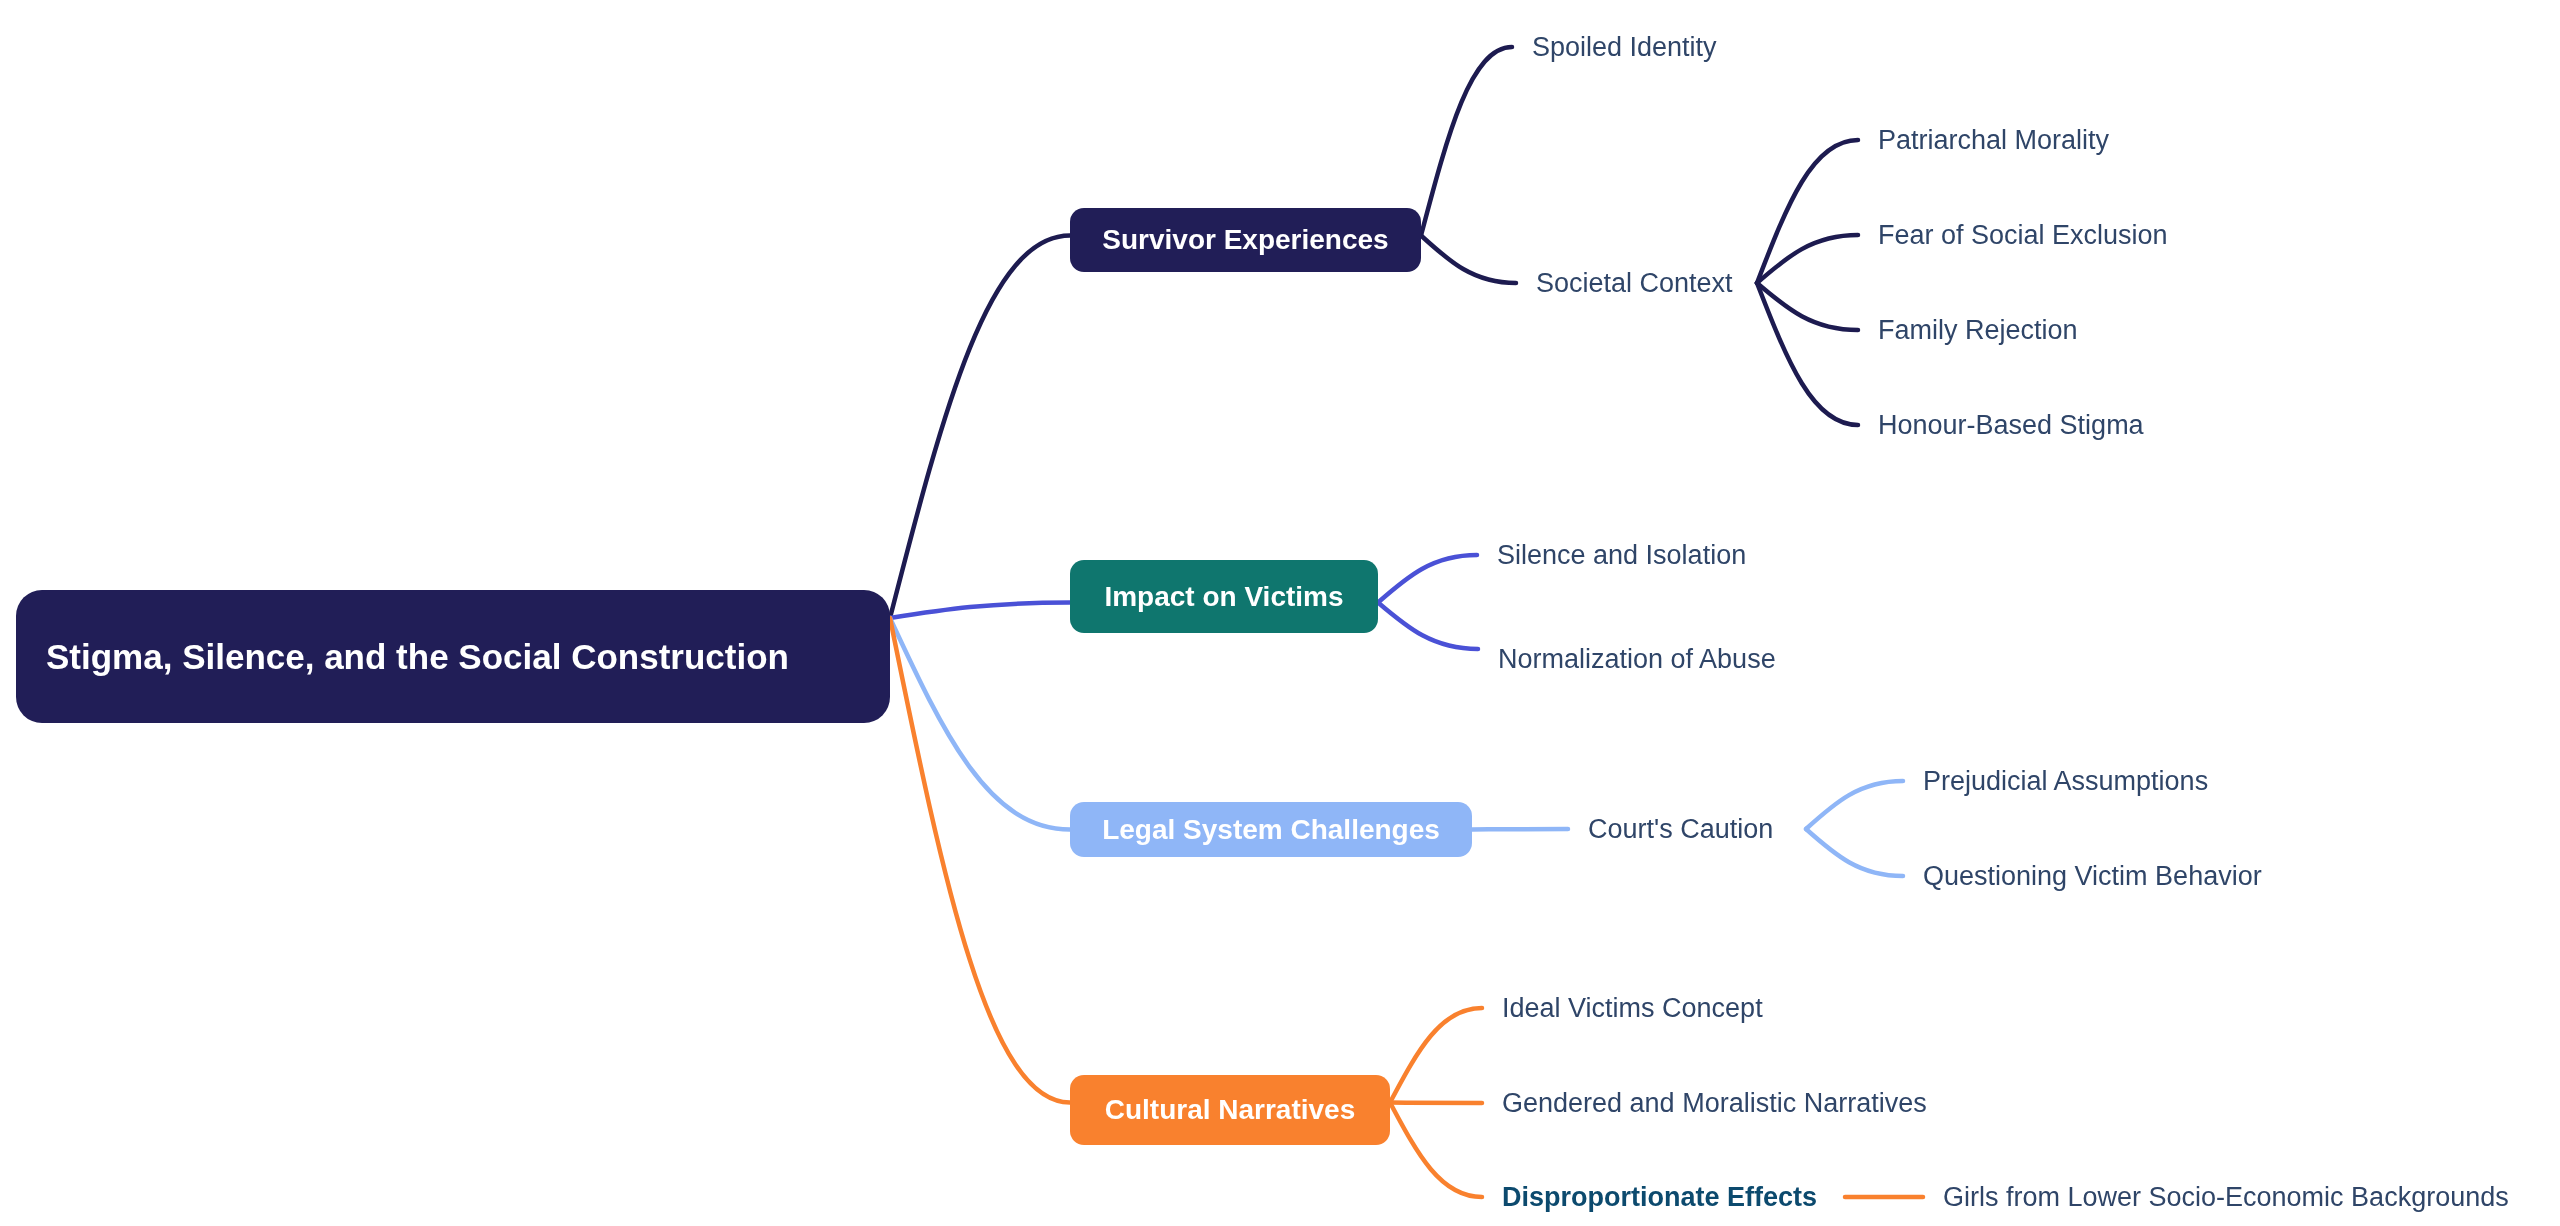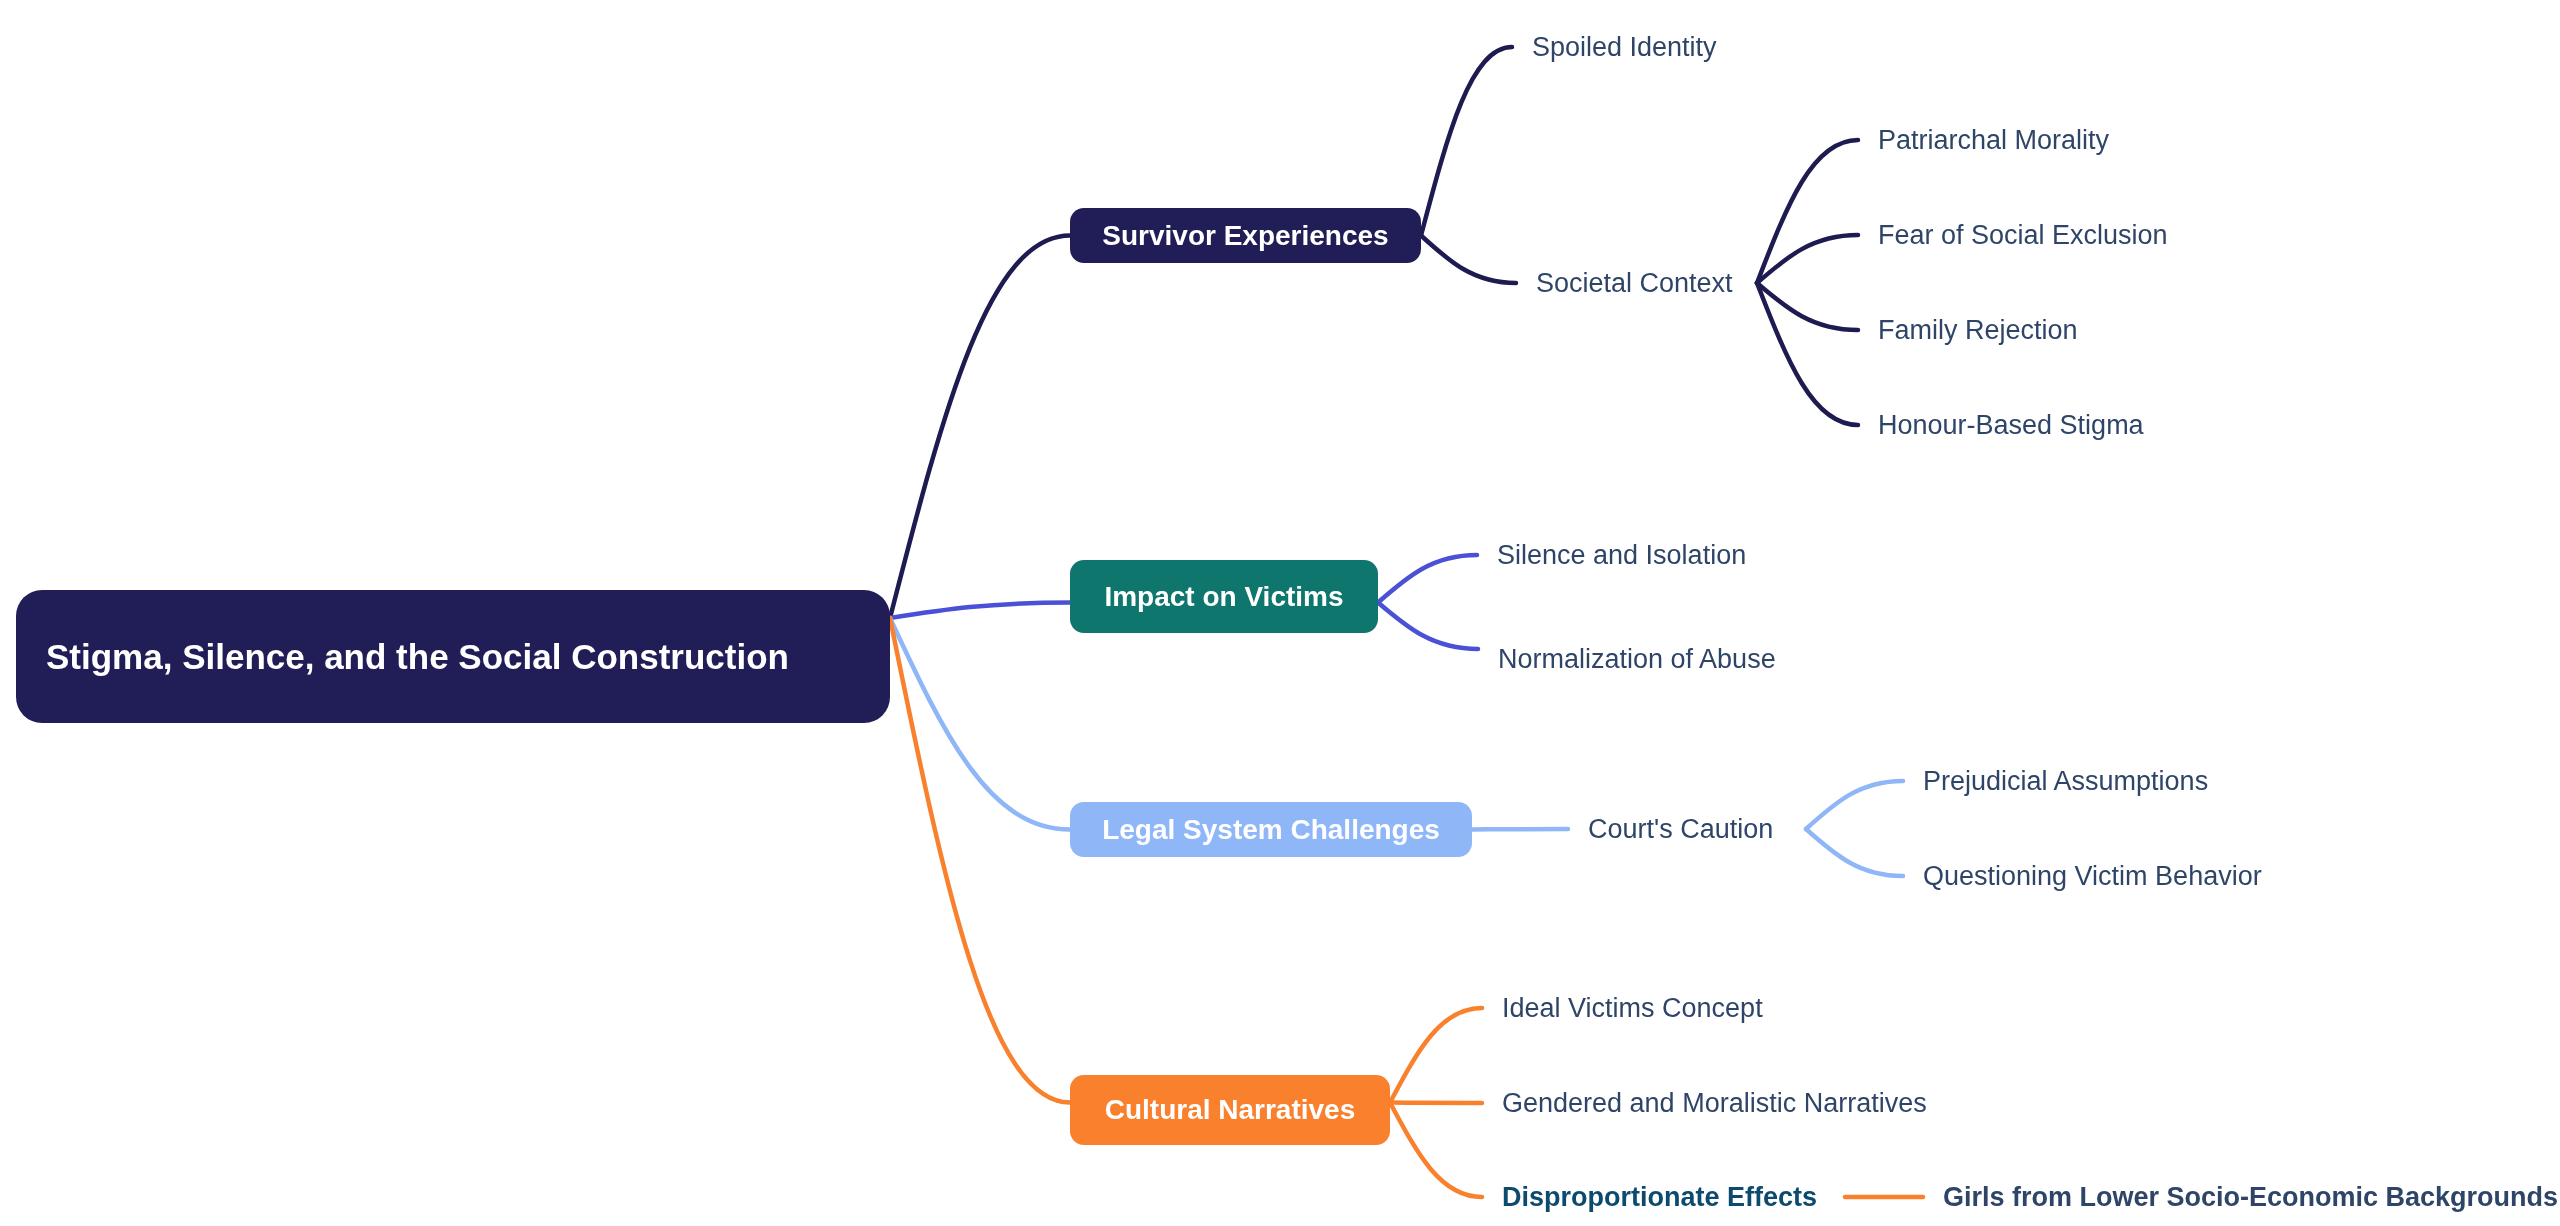--- a/index.html
+++ b/index.html
@@ -59,21 +59,21 @@
       <path d="M 1806,829 C 1835.1,854.9 1859.3,876 1903,876" fill="none" stroke="#8fb6f7" stroke-width="4.5" stroke-linecap="round"></path>
       <path d="M 890,618 C 944.0,884.5 989.0,1102.5 1070,1102.5" fill="none" stroke="#f9812e" stroke-width="4.5" stroke-linecap="round"></path>
       <path d="M 1390,1102.5 C 1417.6,1050.5 1440.6,1008 1482,1008" fill="none" stroke="#f9812e" stroke-width="4.5" stroke-linecap="round"></path>
       <path d="M 1390,1102.5 C 1417.6,1102.8 1440.6,1103 1482,1103" fill="none" stroke="#f9812e" stroke-width="4.5" stroke-linecap="round"></path>
       <path d="M 1390,1102.5 C 1417.6,1154.5 1440.6,1197 1482,1197" fill="none" stroke="#f9812e" stroke-width="4.5" stroke-linecap="round"></path>
       <path d="M 1845,1197 C 1868.4,1197.0 1887.9,1197 1923,1197" fill="none" stroke="#f9812e" stroke-width="4.5" stroke-linecap="round"></path>
     </svg>
 <div class="box root" style="left: 16px; top: 553px; width: 874px; height: 133px; background: rgb(33, 30, 87); font-size: 35px; color: rgb(255, 255, 255);">
       <span>Stigma, Silence, and the Social Construction</span>
     </div>
-    <div class="box" style="left: 1070px; top: 208px; width: 351px; height: 55px; background: rgb(33, 30, 87); font-size: 28px; color: rgb(255, 255, 255);">
+    <div class="box" style="left: 1070px; top: 208px; width: 351px; height: 64px; background: rgb(33, 30, 87); font-size: 28px; color: rgb(255, 255, 255);">
       <span>Survivor Experiences</span>
     </div>
     <div class="txt" style="left: 1532px; top: 47px; color: rgb(47, 69, 104);">Spoiled Identity</div>
     <div class="txt" style="left: 1536px; top: 283px; color: rgb(47, 69, 104);">Societal Context</div>
     <div class="txt" style="left: 1878px; top: 140px; color: rgb(47, 69, 104);">Patriarchal Morality</div>
     <div class="txt" style="left: 1878px; top: 235px; color: rgb(47, 69, 104);">Fear of Social Exclusion</div>
     <div class="txt" style="left: 1878px; top: 330px; color: rgb(47, 69, 104);">Family Rejection</div>
     <div class="txt" style="left: 1878px; top: 425px; color: rgb(47, 69, 104);">Honour-Based Stigma</div>
     <div class="box" style="left: 1070px; top: 560px; width: 308px; height: 73px; background: #0f766e; font-size: 28px; color: rgb(255, 255, 255);">
       <span>Impact on Victims</span>
@@ -85,14 +85,14 @@
     </div>
     <div class="txt" style="left: 1588px; top: 829px; color: rgb(47, 69, 104);">Court's Caution</div>
     <div class="txt" style="left: 1923px; top: 781px; color: rgb(47, 69, 104);">Prejudicial Assumptions</div>
     <div class="txt" style="left: 1923px; top: 876px; color: rgb(47, 69, 104);">Questioning Victim Behavior</div>
     <div class="box" style="left: 1070px; top: 1075px; width: 320px; height: 70px; background: rgb(249, 129, 46); font-size: 28px; color: rgb(255, 255, 255);">
       <span>Cultural Narratives</span>
     </div>
     <div class="txt" style="left: 1502px; top: 1008px; color: rgb(47, 69, 104);">Ideal Victims Concept</div>
     <div class="txt" style="left: 1502px; top: 1103px; color: rgb(47, 69, 104);">Gendered and Moralistic Narratives</div>
     <div class="txt" style="left: 1502px; top: 1197px; color: #0c4a6e; font-weight: bold;">Disproportionate Effects</div>
-    <div class="txt" style="left: 1943px; top: 1197px; color: rgb(47, 69, 104); font-weight: bold;">Girls from Lower Socio-Economic Backgrounds</div>
+    <div class="txt" style="left: 1943px; top: 1197px; color: rgb(47, 69, 104);">Girls from Lower Socio-Economic Backgrounds</div>
   </div>
 
 </body></html>

